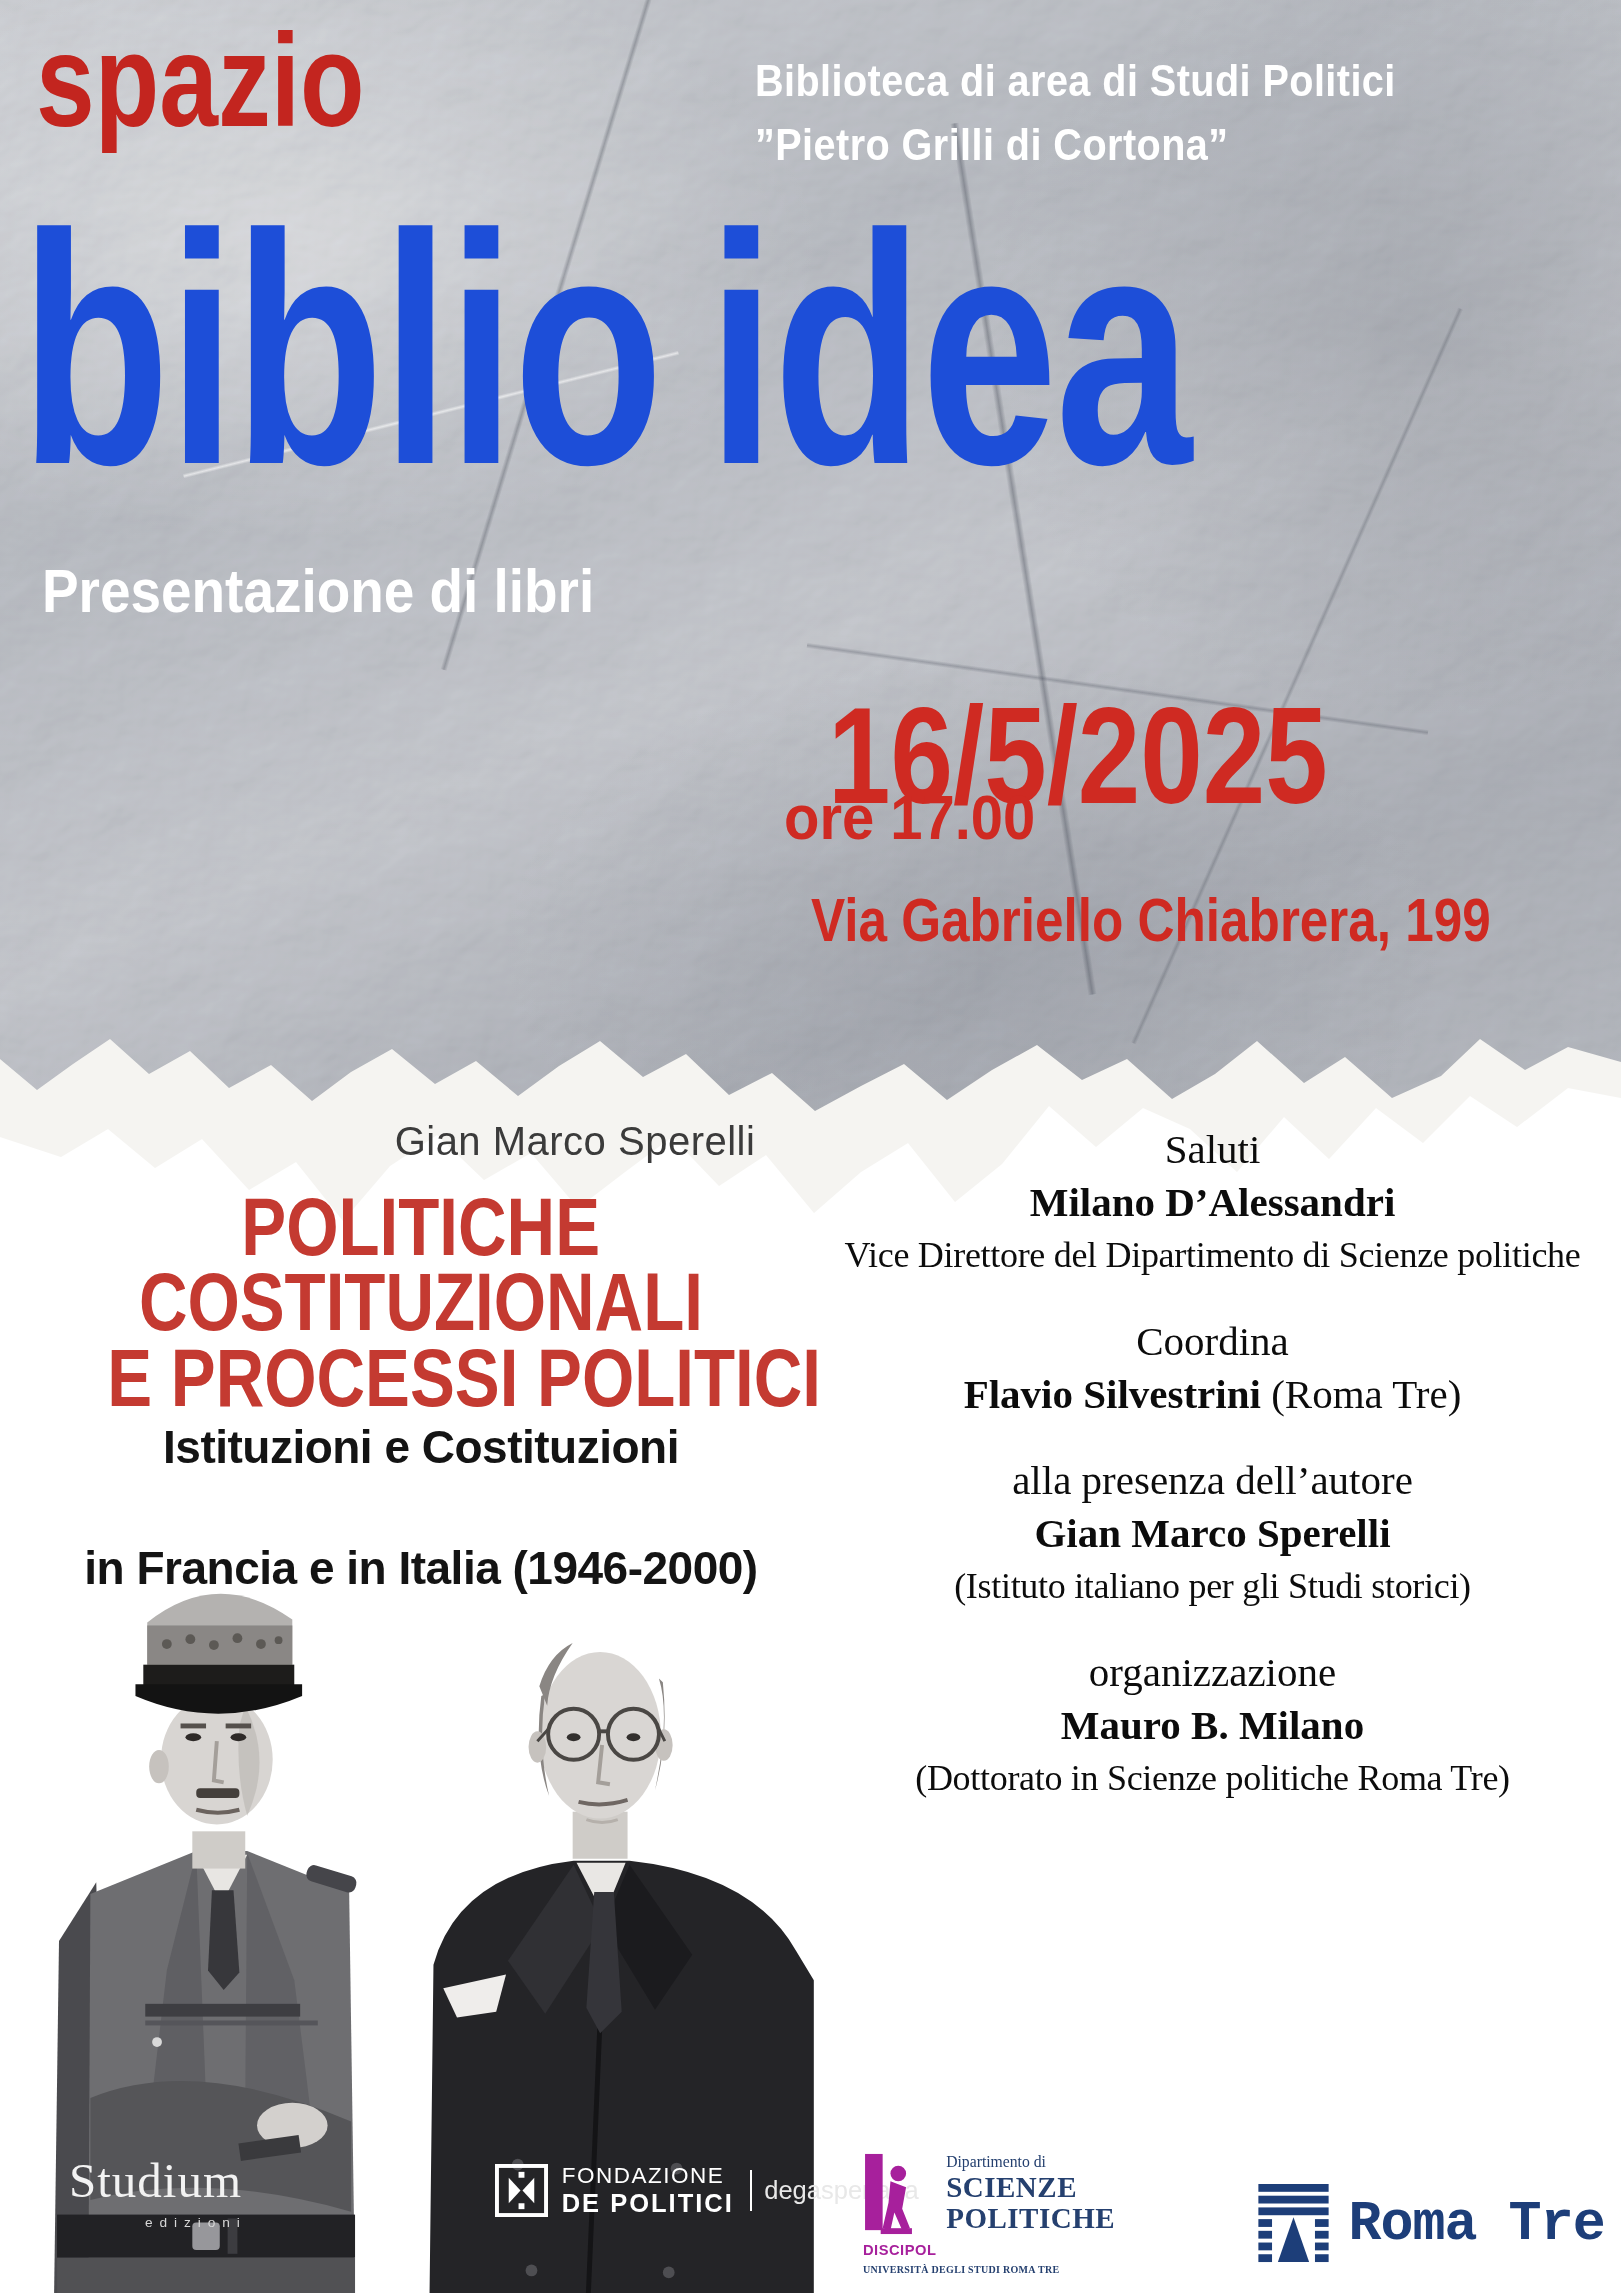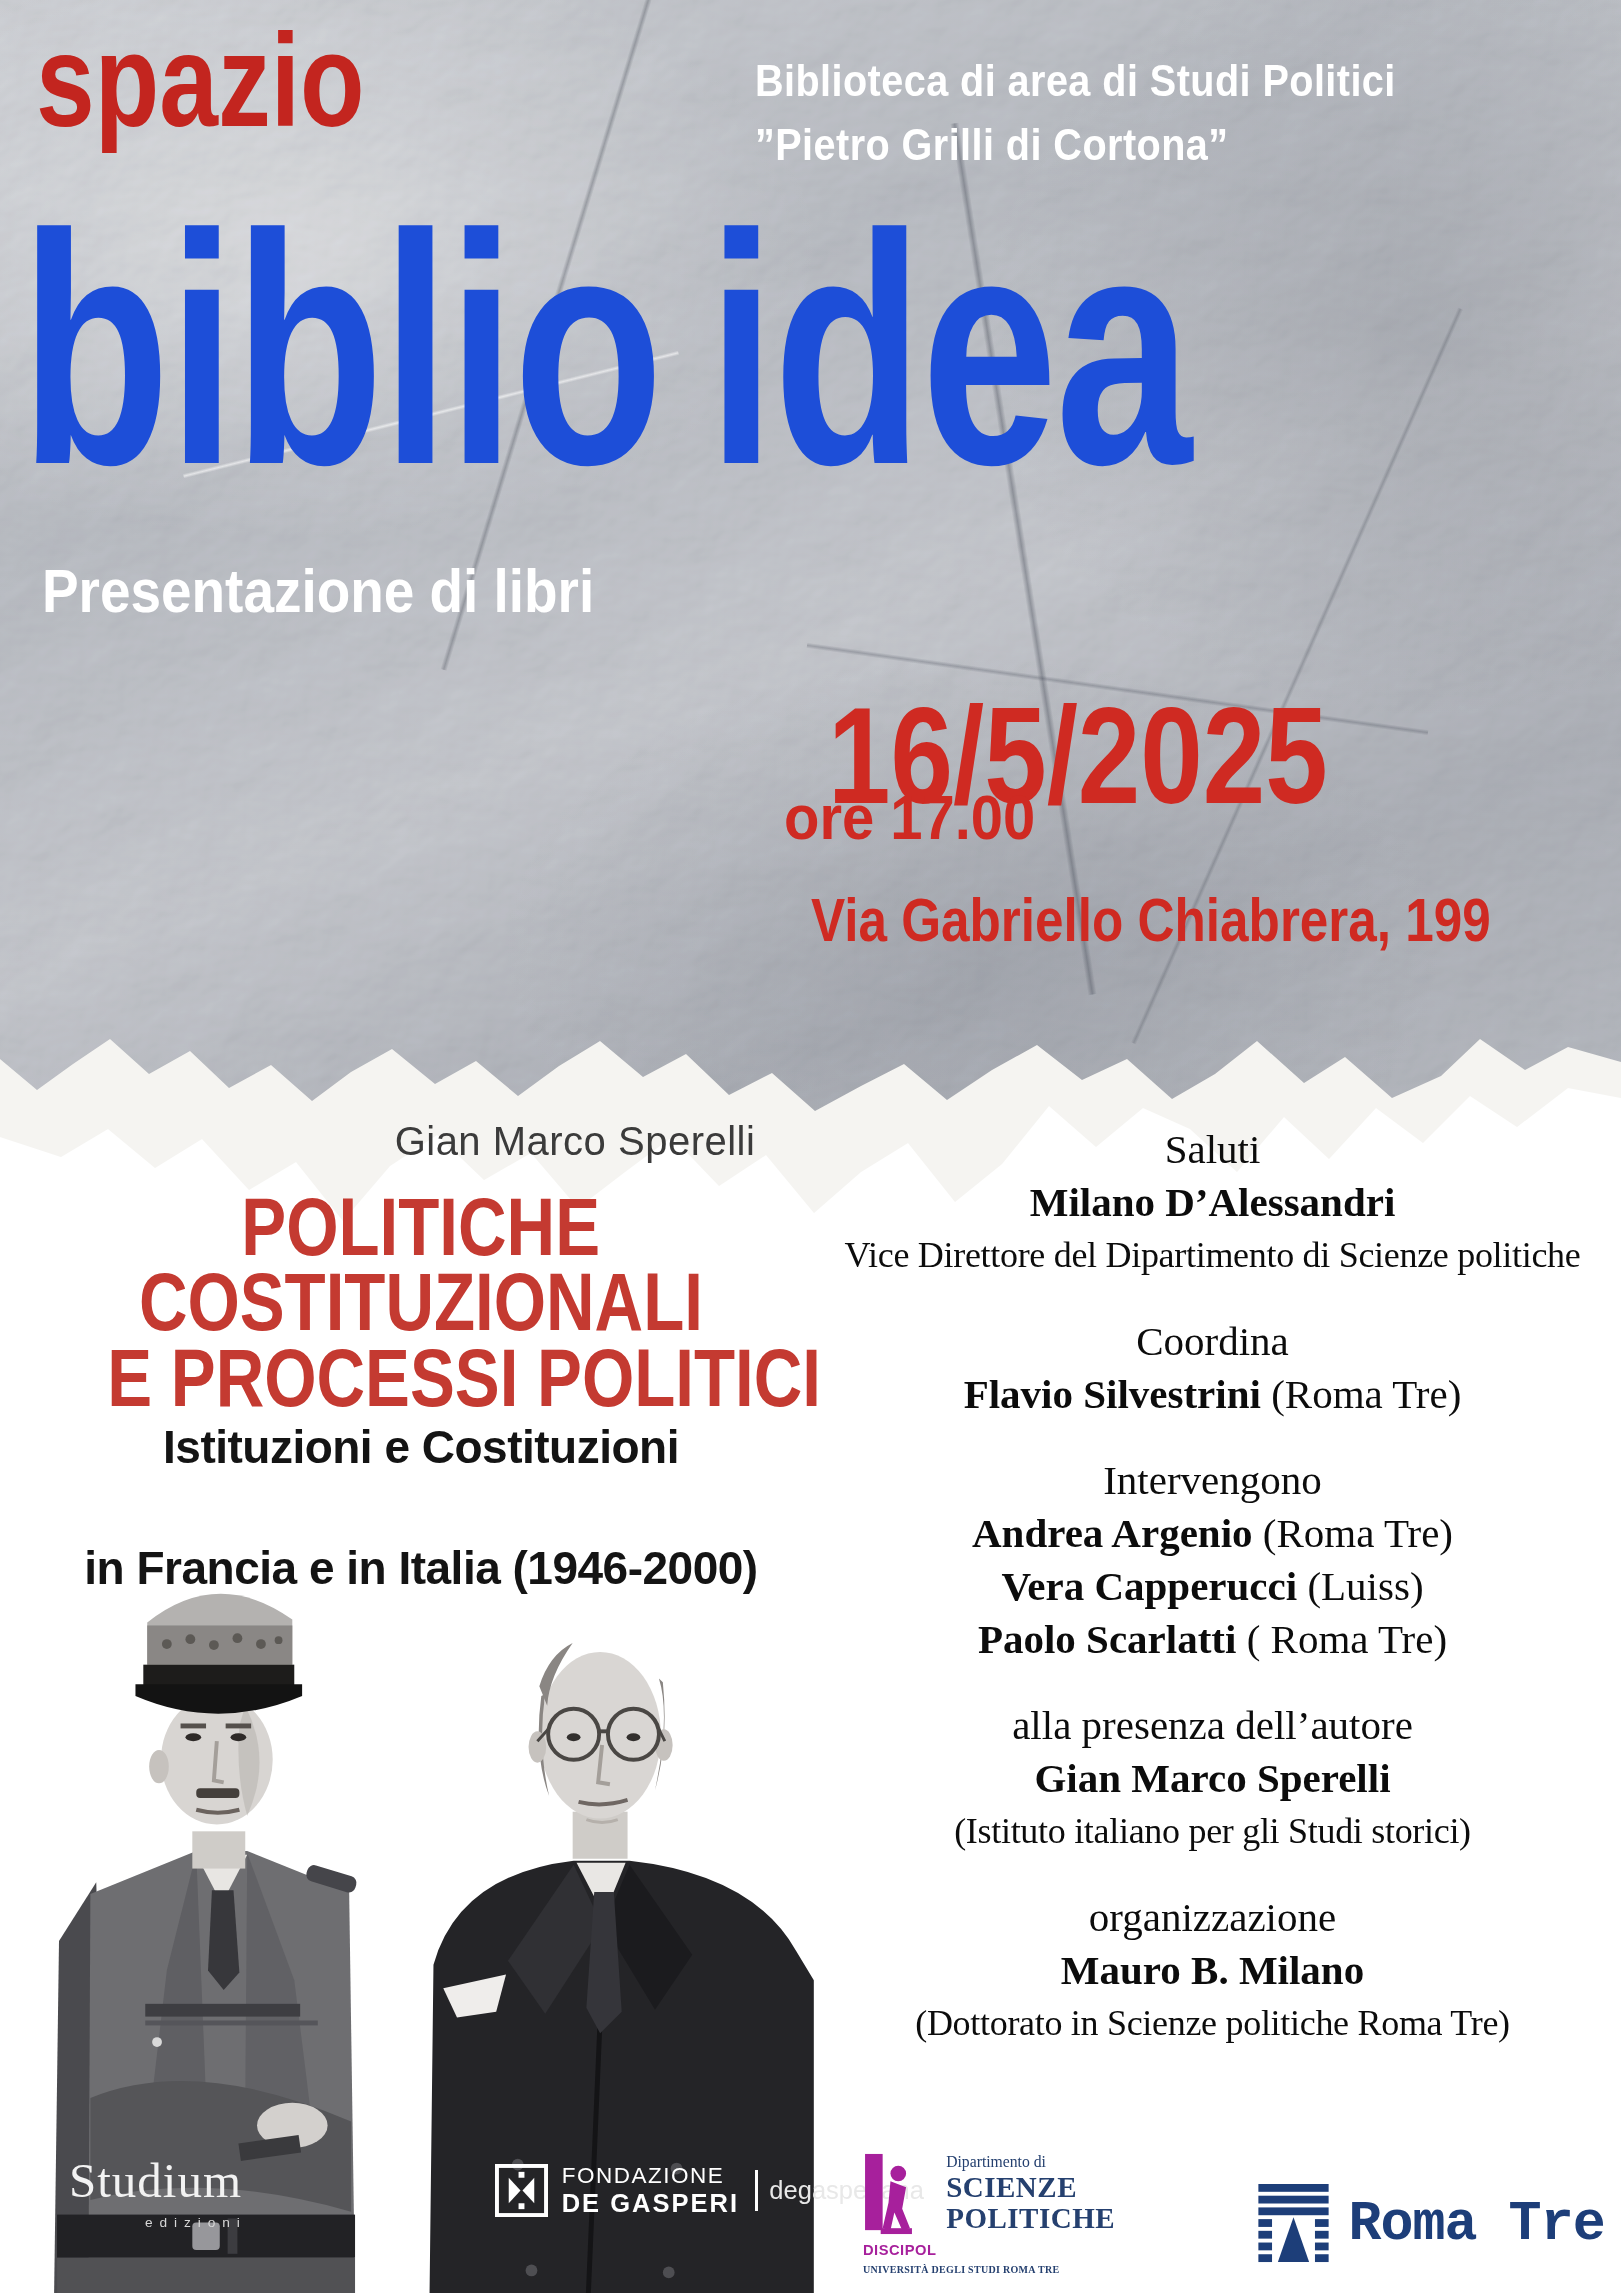--- a/index.html
+++ b/index.html
@@ -240,41 +240,35 @@
 <div id="fondazione" class="abs">
   <svg width="53" height="53" viewBox="0 0 54 54">
     <rect x="2" y="2" width="50" height="50" fill="none" stroke="#ffffff" stroke-width="4"></rect>
     <path d="M14,14 L26,27 L14,40 Z" fill="#ffffff"></path>
     <path d="M40,14 L28,27 L40,40 Z" fill="#ffffff"></path>
     <rect x="24" y="8" width="6" height="6" fill="#ffffff"></rect>
     <rect x="24" y="40" width="6" height="6" fill="#ffffff"></rect>
   </svg>
   <div id="fond-texts">
     <div class="l1">FONDAZIONE</div>
-    <div class="l2">DE GASPERI</div>
+    <div class="l2">DE POLITICI</div>
   </div>
   <div id="fond-sep"></div>
   <div id="fond-brand">degasperiana</div>
 </div>
 
 <div id="program-column" class="abs">
     <div class="prog-group">
       <div class="prog-line">Saluti</div>
       <div class="prog-line"><span class="prog-name">Milano D’Alessandri</span></div>
       <div class="prog-note">Vice Direttore del Dipartimento di Scienze politiche</div>
     </div>
     <div class="prog-group">
       <div class="prog-line">Coordina</div>
       <div class="prog-line"><span class="prog-name">Flavio Silvestrini</span><span> (Roma Tre)</span></div>
-    </div>
-    <div class="prog-group">
-      <div class="prog-line">Intervengono</div>
-      <div class="prog-line"><span class="prog-name">Andrea Argenio</span><span> (Roma Tre)</span></div>
-      <div class="prog-line"><span class="prog-name">Vera Capperucci</span><span> (Luiss)</span></div>
-      <div class="prog-line"><span class="prog-name">Paolo Scarlatti</span><span> ( Roma Tre)</span></div>
     </div>
     <div class="prog-group">
       <div class="prog-line">alla presenza dell’autore</div>
       <div class="prog-line"><span class="prog-name">Gian Marco Sperelli</span></div>
       <div class="prog-note">(Istituto italiano per gli Studi storici)</div>
     </div>
     <div class="prog-group">
       <div class="prog-line">organizzazione</div>
       <div class="prog-line"><span class="prog-name">Mauro B. Milano</span></div>
       <div class="prog-note">(Dottorato in Scienze politiche Roma Tre)</div>

